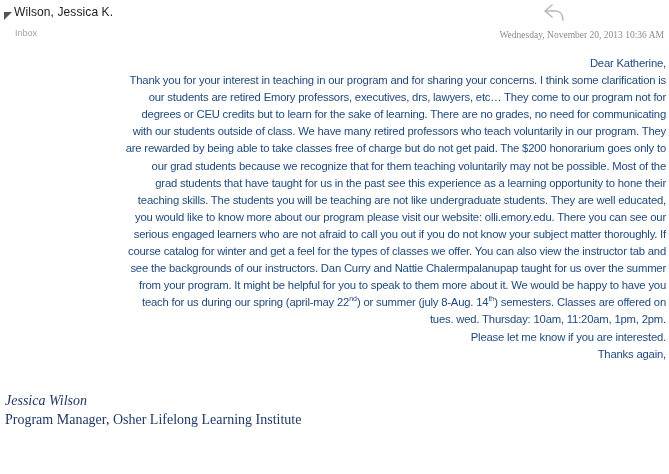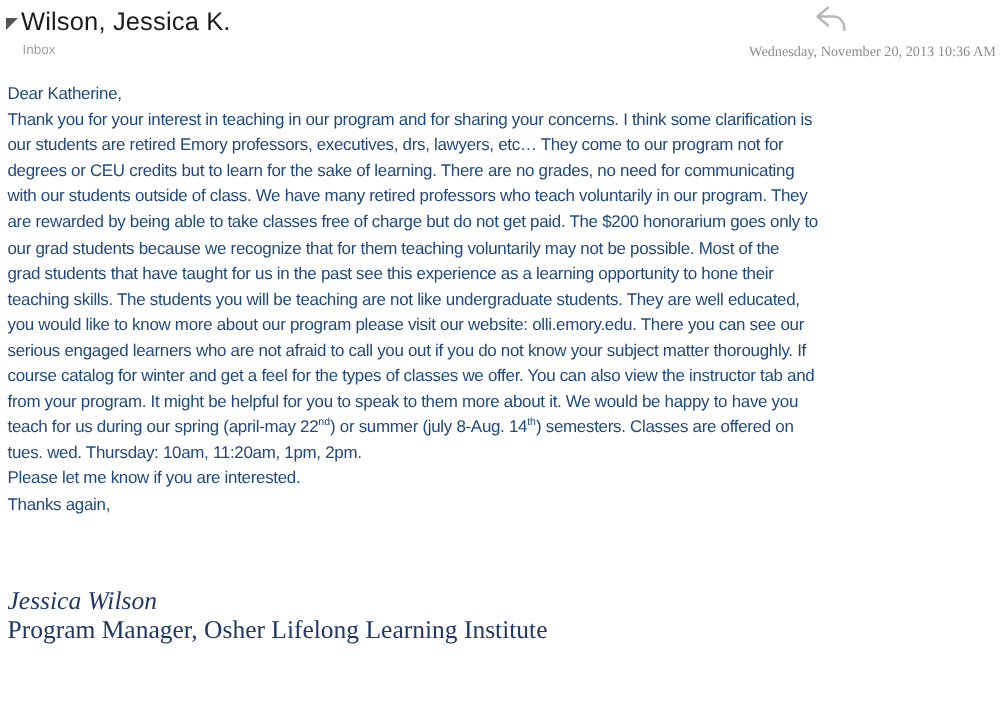--- a/index.html
+++ b/index.html
@@ -17,21 +17,21 @@
     position: absolute; left: 4px; top: 12px;
     width: 8px; height: 8px;
     background: var(--sender-text, #444);
     clip-path: polygon(0 0, 100% 0, 0 100%);
     opacity: .75;
     cursor: pointer;
   }
   .sender {
     position: absolute; left: 14px; top: 5px;
     margin: 0;
-    font-size: 17px; font-weight: 500;
+    font-size: 12px; font-weight: 500;
     color: var(--sender-text, #1c1c1c);
     letter-spacing: .1px;
   }
   .mailbox {
     position: absolute; left: 15px; top: 28px;
     font-size: 9px; 
     color: var(--muted-gray, #a3a3a3);
   }
   .reply {
     position: absolute; left: 541px; top: 2px;
@@ -46,31 +46,31 @@
   }
 
   
   .mailbody {
     position: absolute; left: 5px; top: 55px; width: 661px;
     color: var(--body-text, #1f497d);
     font-size: 11.3px;
     line-height: 17.1px;
     letter-spacing: -0.2px;
   }
-  .mailbody .line { white-space: nowrap; height: 17.1px; }
+  .mailbody .line { white-space: nowrap; height: 17.1px; text-align: right; }
   .mailbody sup {
     font-size: 7px; line-height: 0;
     vertical-align: super; letter-spacing: 0;
   }
 
   
   .signature {
     position: absolute; left: 5px; top: 392px;
     font-family: "Liberation Serif", serif;
-    font-size: 17px; line-height: 18.5px;
+    font-size: 14px; line-height: 18.5px;
     color: var(--signature-text, #1f3864);
   }
   .sig-name { font-style: italic; }
   .sig-email {
     display: block;
     color: var(--link-blue, #3333bb);
     text-decoration: underline;
     cursor: pointer;
   }
 </style>
@@ -95,20 +95,21 @@
     <div class="line"><span>our students are retired Emory professors, executives, drs, lawyers, etc… They come to our program not for</span></div>
     <div class="line"><span>degrees or CEU credits but to learn for the sake of learning. There are no grades, no need for communicating</span></div>
     <div class="line"><span>with our students outside of class. We have many retired professors who teach voluntarily in our program. They</span></div>
     <div class="line"><span>are rewarded by being able to take classes free of charge but do not get paid. The $200 honorarium goes only to</span></div>
     <div class="line"><span>our grad students because we recognize that for them teaching voluntarily may not be possible. Most of the</span></div>
     <div class="line"><span>grad students that have taught for us in the past see this experience as a learning opportunity to hone their</span></div>
     <div class="line"><span>teaching skills. The students you will be teaching are not like undergraduate students. They are well educated,</span></div>
     <div class="line"><span>you would like to know more about our program please visit our website: olli.emory.edu. There you can see our</span></div>
     <div class="line"><span>serious engaged learners who are not afraid to call you out if you do not know your subject matter thoroughly. If</span></div>
     <div class="line"><span>course catalog for winter and get a feel for the types of classes we offer. You can also view the instructor tab and</span></div>
+    <div class="line"><span>see the backgrounds of our instructors. Dan Curry and Nattie Chalermpalanupap taught for us over the summer</span></div>
     <div class="line"><span>from your program. It might be helpful for you to speak to them more about it. We would be happy to have you</span></div>
     <div class="line"><span>teach for us during our spring (april-may 22</span><sup>nd</sup><span>) or summer (july 8-Aug. 14</span><sup>th</sup><span>) semesters. Classes are offered on</span></div>
     <div class="line"><span>tues. wed. Thursday: 10am, 11:20am, 1pm, 2pm.</span></div>
     <div class="line"><span>Please let me know if you are interested.</span></div>
     <div class="line"><span>Thanks again,</span></div>
   </div>
 
 <div class="signature">
   <div class="sig-name">Jessica Wilson</div>
   <div class="sig-title">Program Manager, Osher Lifelong Learning Institute</div>

